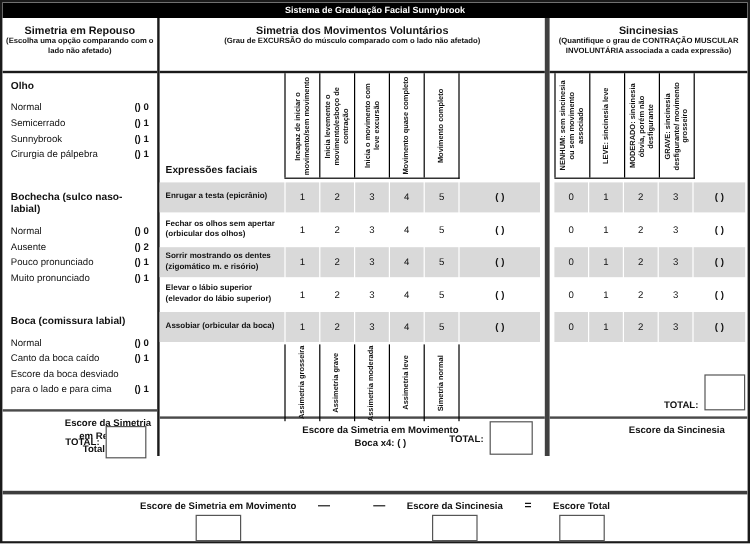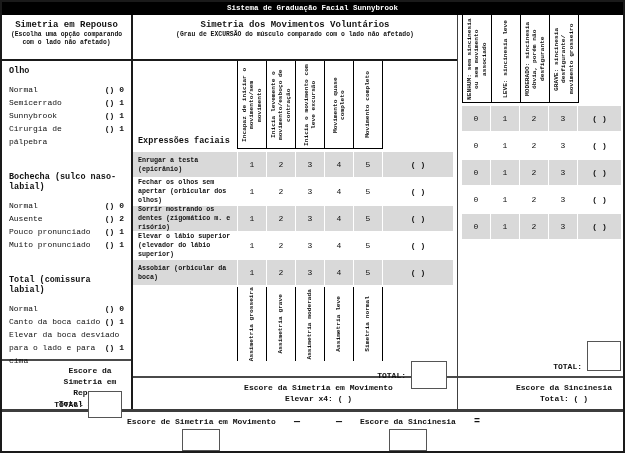--- a/index.html
+++ b/index.html
@@ -1,29 +1,29 @@
 <!DOCTYPE html>
 <html><head>
 <meta charset="utf-8">
 <style>
   html,body { margin:0; padding:0; background:#eee; }
   * { box-sizing:border-box; }
   .form {
     width:625px; height:453px; background:#fff; border:2px solid #1a1a1a;
-    font-family:Liberation Mono, monospace; color:#111;
+    font-family:Liberation Sans, sans-serif; color:#111;
     display:flex; flex-direction:column; overflow:hidden;
   }
   .title-bar {
     background:#000; color:#fff; font-weight:bold; font-size:7.5px;
     height:13px; line-height:13px; text-align:center; flex:0 0 auto;
   }
   .main { flex:1 1 auto; display:flex; min-height:0; }
   .col { display:flex; flex-direction:column; min-width:0; }
   .col-left  { flex:0 0 131px; border-right:2px solid #1a1a1a; }
-  .col-mid   { flex:1 1 auto;  border-right:1px solid #404040; }
+  .col-mid   { flex:1 1 auto;  border-right:4px solid #404040; }
   .col-right { flex:0 0 165px; }
   .col-header {
     flex:0 0 46px; border-bottom:2px solid #1a1a1a; text-align:center;
     padding-top:5px;
   }
   .col-header .h1 { font-weight:bold; font-size:9px; }
   .col-header .h2 { font-weight:bold; font-size:6.4px; line-height:1.25; padding:1px 3px 0 3px; }
   .col-body { flex:1 1 auto; display:flex; flex-direction:column; min-height:0; position:relative; }
   .col-score { flex:0 0 33px; border-top:2px solid #4a4a4a; text-align:center; padding-top:4px; }
   .col-score .s1, .col-score .s2 { font-weight:bold; font-size:8px; line-height:11px;padding-left:47px; }
@@ -72,21 +72,21 @@
   .syn-top { flex:0 0 88px; display:flex; padding-left:4px; }
   .syn-rows { margin-top:3px; padding-left:4px; }
   .srow { display:flex; height:25px; margin-bottom:2px; }
   .scell { flex:0 0 28px; margin-right:1px; display:flex; align-items:center; justify-content:center; font-size:8px; }
   .sparen { flex:1 1 auto; margin-right:2px; display:flex; align-items:center; justify-content:center; font-size:8px; font-weight:bold; }
   .srow.shaded .scell, .srow.shaded .sparen { background:#d9d9d9; }
   .syn-total { flex:1 1 auto; display:flex; justify-content:flex-end; align-items:flex-end; gap:5px; padding:0 2px 5px 0; }
   .syn-total .total-box { width:34px; height:30px; }
 
   
-  .footer { flex:0 0 41px; border-top:3px solid #3d3d3d; display:flex; justify-content:center; align-items:flex-start; padding-top:4px; }
+  .footer { flex:0 0 41px; border-top:3px solid #3d3d3d; display:flex; justify-content:center; align-items:flex-start; padding-top:4px;margin-top:29px; }
   .fterm { display:flex; flex-direction:column; align-items:center; }
   .flabel { font-weight:bold; font-size:8px; line-height:11px; }
   .fbox { width:38px; height:22px; border:1px solid #555; margin-top:2px; background:#fff; }
   .fop { font-weight:bold; font-size:10px; line-height:11px; padding:0 18px; }
 </style>
 </head>
 <body>
 
 <div class="form">
   <div class="title-bar">Sistema de Graduação Facial Sunnybrook</div>
@@ -134,31 +134,31 @@
               <span>Pouco pronunciado</span>
               <span class="val">() 1</span>
             </div>
             <div class="item">
               <span>Muito pronunciado</span>
               <span class="val">() 1</span>
             </div>
           </div>
 
           <div class="sec">
-            <div class="sec-title">Total (comissura labial)</div>
+            <div class="sec-title">Boca (comissura labial)</div>
             <div class="item">
               <span>Normal</span>
               <span class="val">() 0</span>
             </div>
             <div class="item">
               <span>Canto da boca caído</span>
               <span class="val">() 1</span>
             </div>
             <div class="item">
-              <span>Elevar da boca desviado</span>
+              <span>Escore da boca desviado</span>
               <span class="val"></span>
             </div>
             <div class="item">
               <span>para o lado e para cima</span>
               <span class="val">() 1</span>
             </div>
           </div>
 
           <div class="left-total">
             <span class="total-label">TOTAL:</span>
@@ -270,25 +270,29 @@
           </div>
         </div>
 
         <div class="mid-total">
           <span class="total-label">TOTAL:</span>
           <span class="total-box"></span>
         </div>
       </div>
       <div class="col-score">
         <div class="s1">Escore da Simetria em Movimento</div>
-        <div class="s2">Elevar x4: ( )</div>
+        <div class="s2">Boca x4: ( )</div>
       </div>
     </div>
 
     <div class="col col-right">
+      <div class="col-header">
+        <div class="h1">Sincinesias</div>
+        <div class="h2">(Quantifique o grau de CONTRAÇÃO MUSCULAR INVOLUNTÁRIA associada a cada expressão)</div>
+      </div>
       <div class="col-body">
         <div class="syn-top">
           <div class="rot-group">
             <div class="rot-cell">
               <span class="rot-text">NENHUM: sem sincinesia ou sem movimento associado</span>
             </div>
             <div class="rot-cell">
               <span class="rot-text">LEVE: sincinesia leve</span>
             </div>
             <div class="rot-cell">
@@ -338,31 +342,34 @@
           </div>
         </div>
 
         <div class="syn-total">
           <span class="total-label">TOTAL:</span>
           <span class="total-box"></span>
         </div>
       </div>
       <div class="col-score">
         <div class="s1">Escore da Sincinesia</div>
-        <div class="s2">Total: ( )</div>
       </div>
     </div>
   </div>
 
   <div class="footer">
     <div class="fterm">
       <span class="flabel">Escore de Simetria em Movimento</span>
       <span class="fbox"></span>
     </div>
     <span class="fop">—</span>
     <span class="fop">—</span>
     <div class="fterm">
       <span class="flabel">Escore da Sincinesia</span>
       <span class="fbox"></span>
     </div>
     <span class="fop">=</span>
+    <div class="fterm">
+      <span class="flabel">Escore Total</span>
+      <span class="fbox"></span>
+    </div>
   </div>
 </div>
 
 </body></html>

